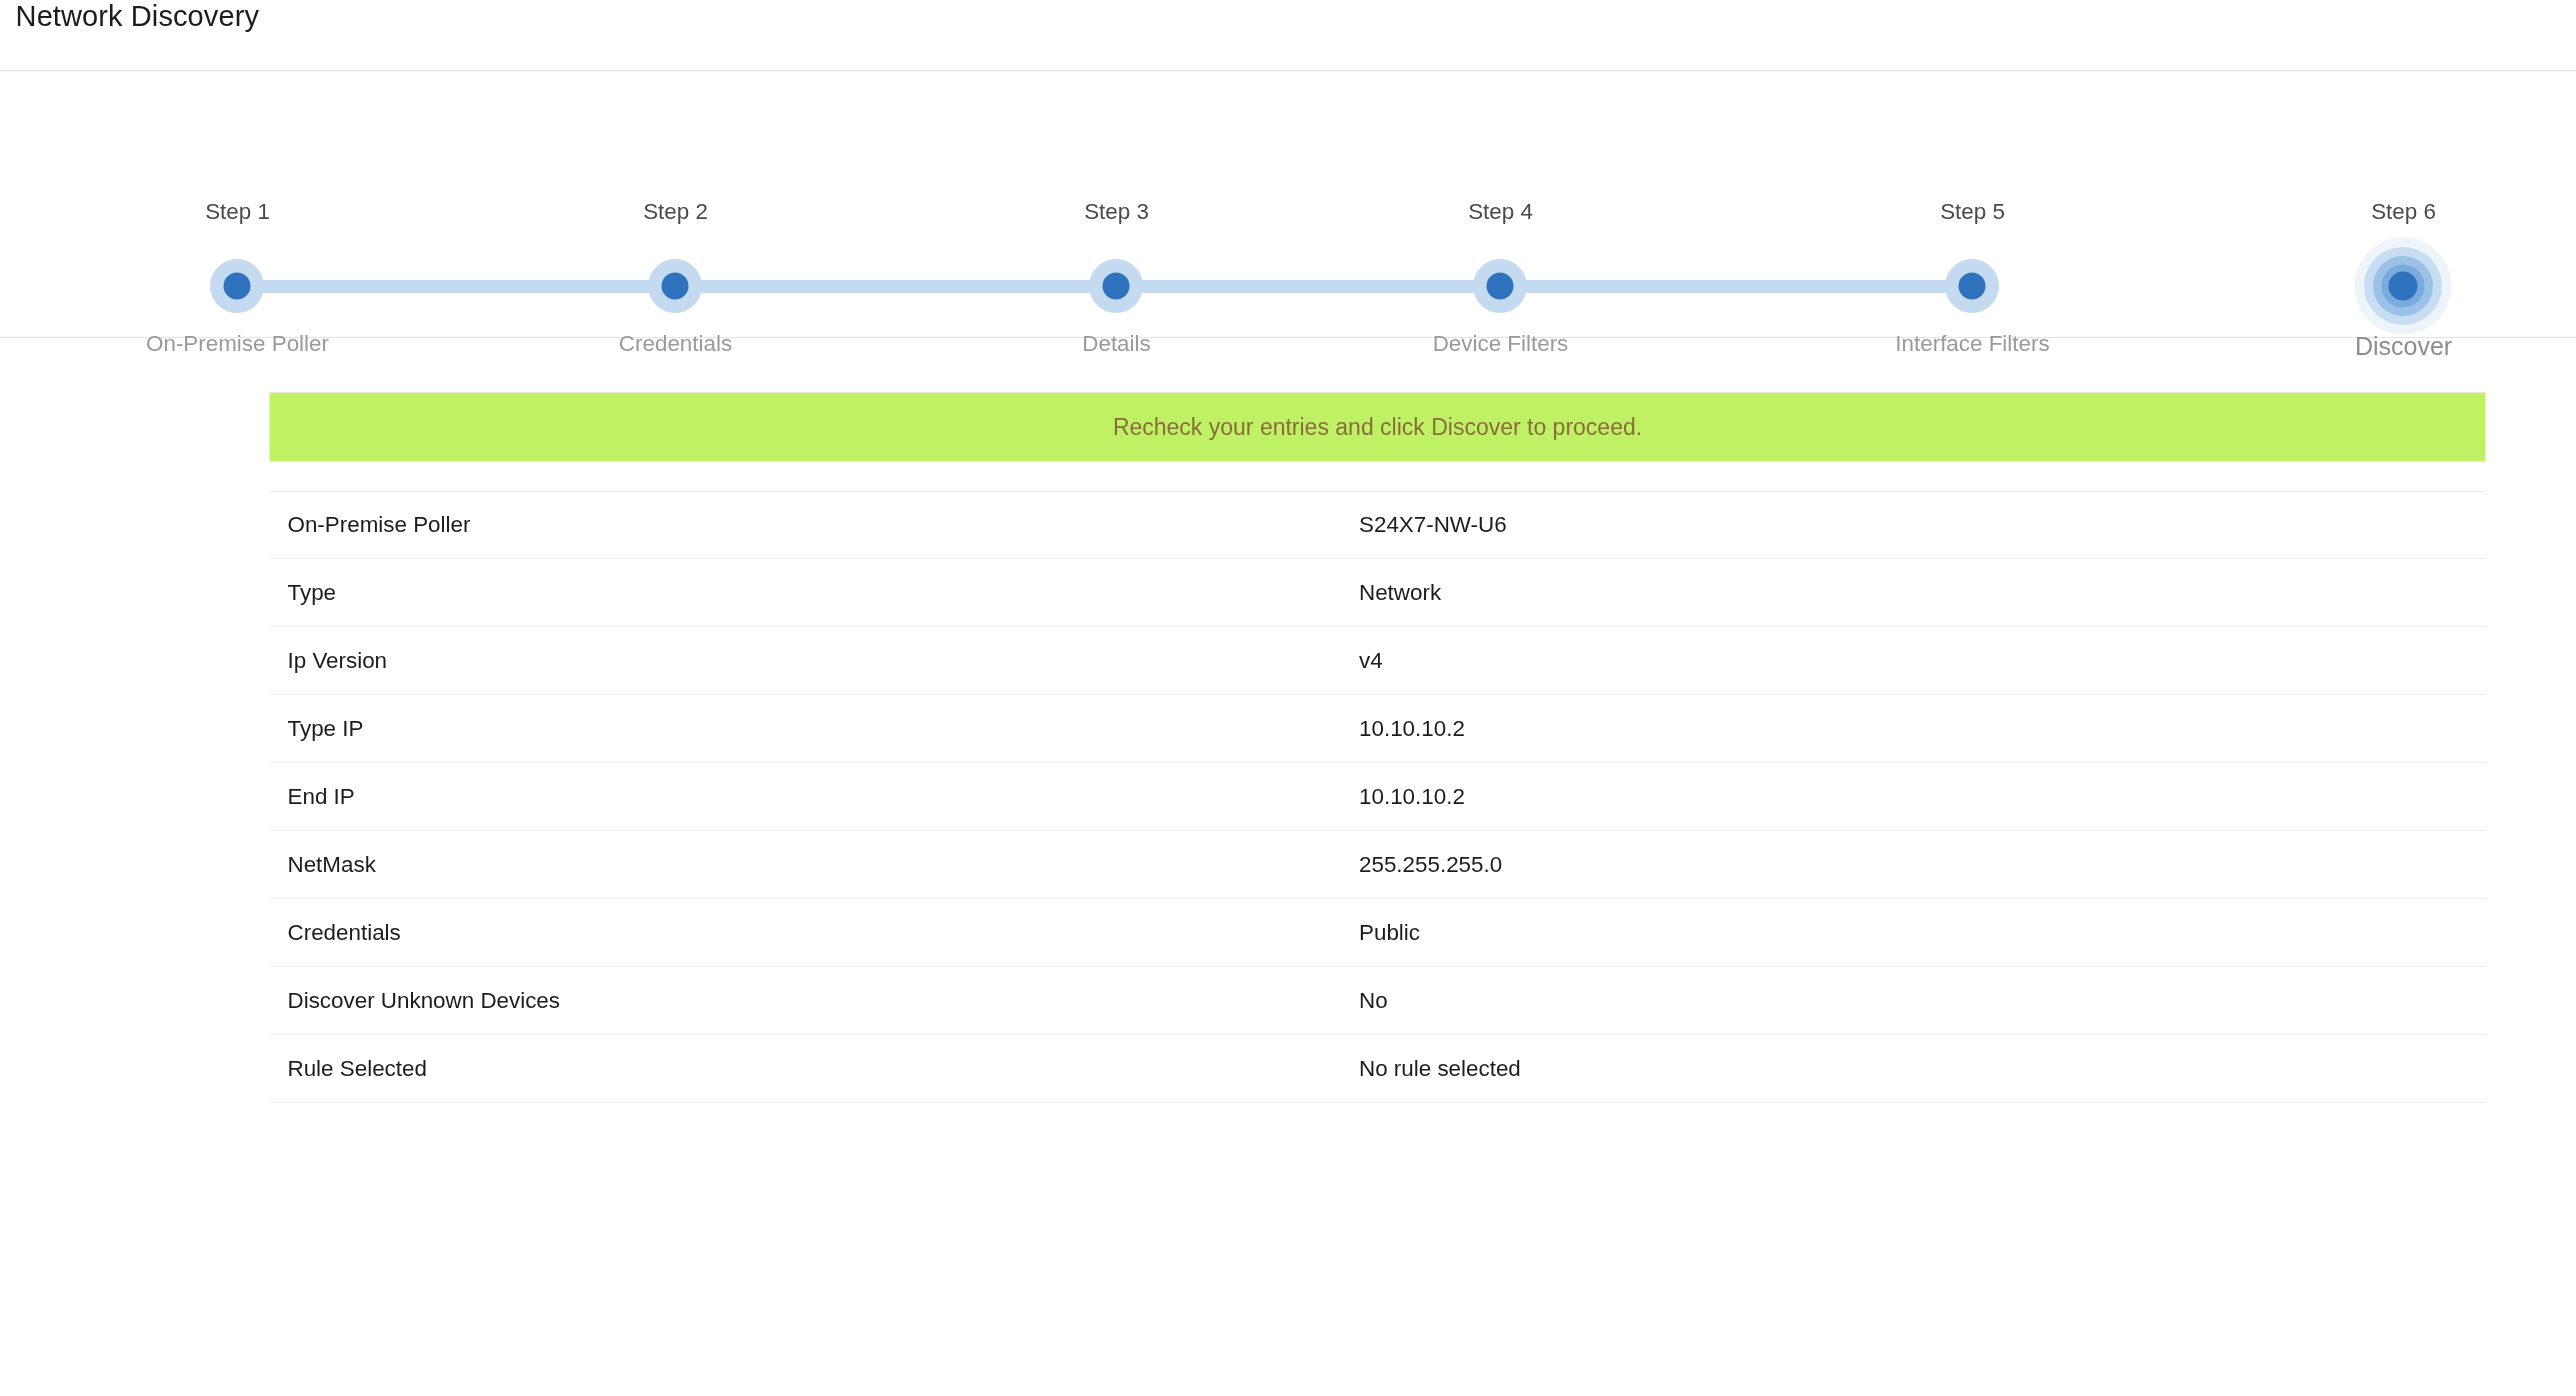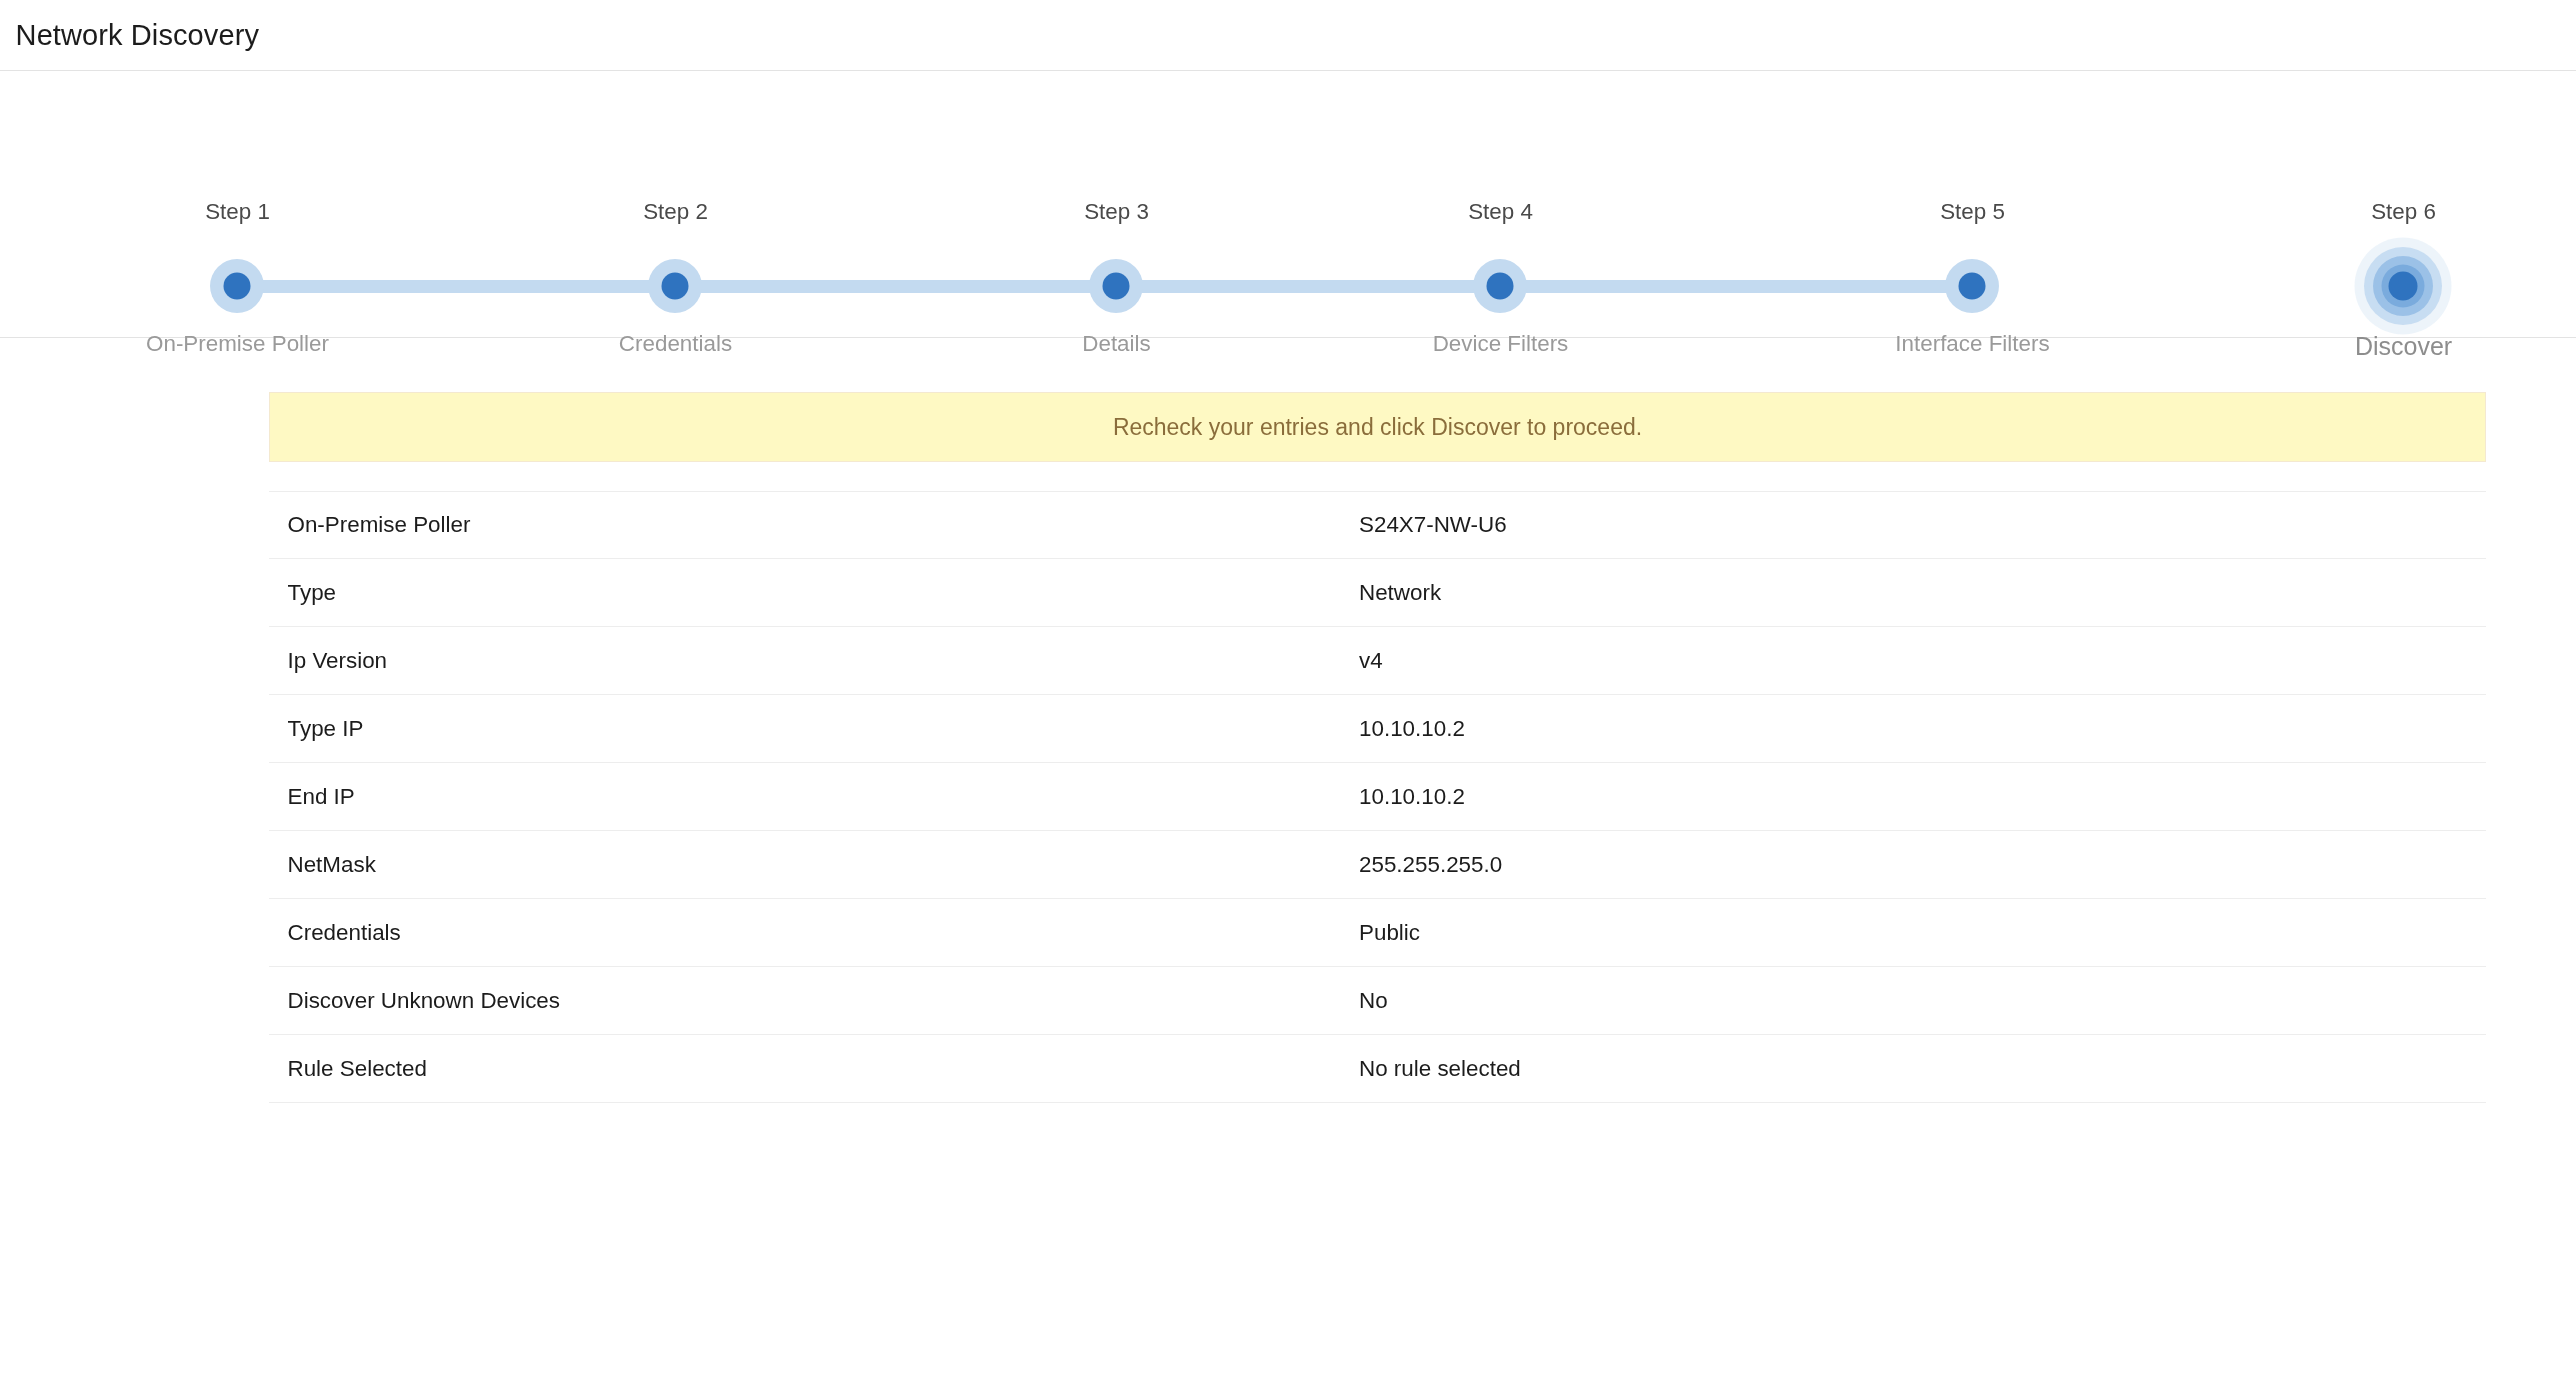--- a/index.html
+++ b/index.html
@@ -10,21 +10,20 @@
     background: #ffffff;
     font-family: "Liberation Sans", sans-serif;
     -webkit-font-smoothing: antialiased;
   }
 
   
   .page-header {
     height: 71px;
     border-bottom: 1px solid #e3e3e3;
     display: flex;
-    align-items: center;
     padding-left: 15.6px;
   }
   .page-title {
     font-size: 29px;
     color: #1c1c1c;
     font-weight: 400;
     letter-spacing: 0.1px;
   }
 
   
@@ -103,21 +102,21 @@
 
   
   .content { position: relative; }
 
   .notice {
     position: absolute;
     left: 269px;
     top: 54px;
     width: 2217px;
     height: 70px;
-    background: #fef9c3;
+    background: #bef264;
     border: 1px solid #f4e9d0;
     display: flex;
     align-items: center;
     justify-content: center;
   }
   .notice-text {
     font-size: 23px;
     color: #8a6d3b;
   }
 

